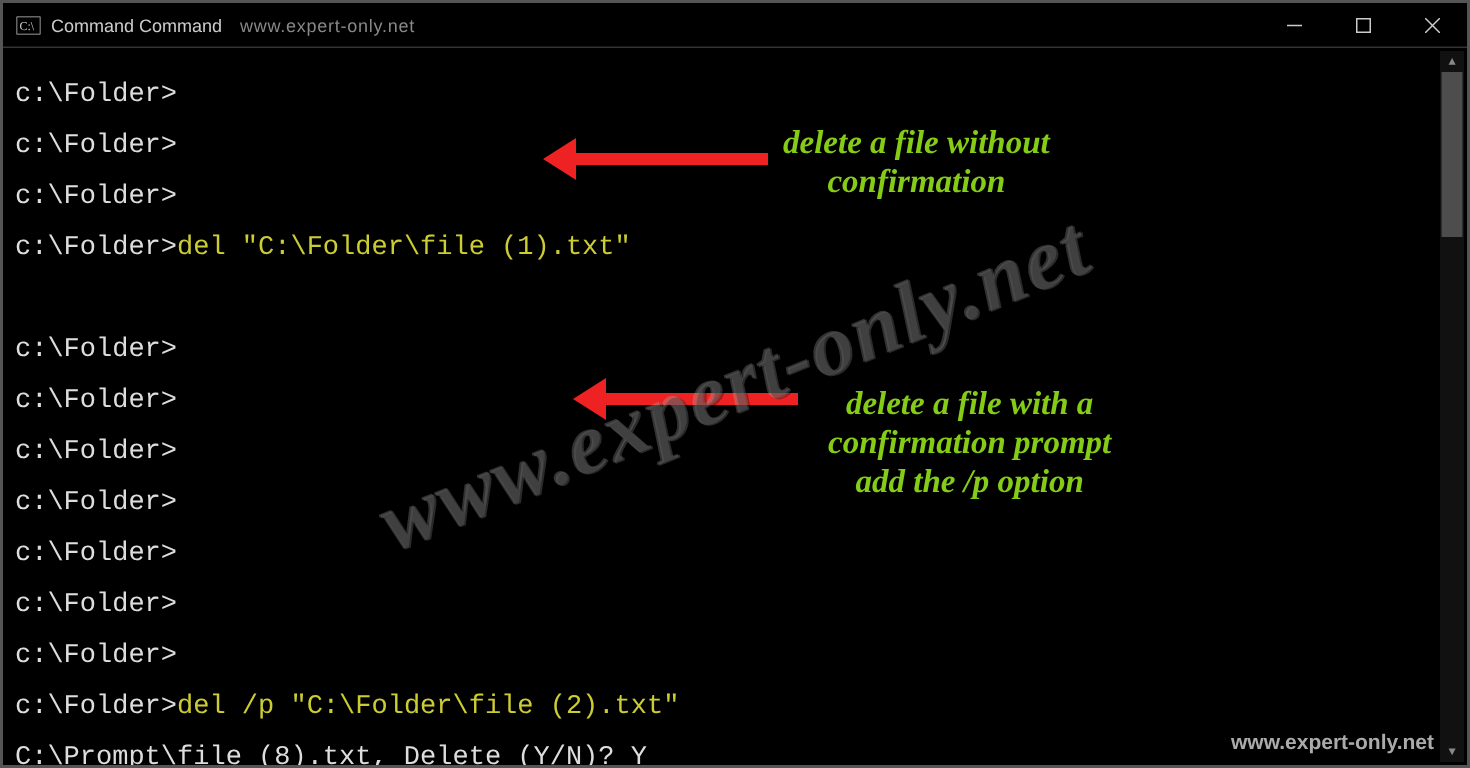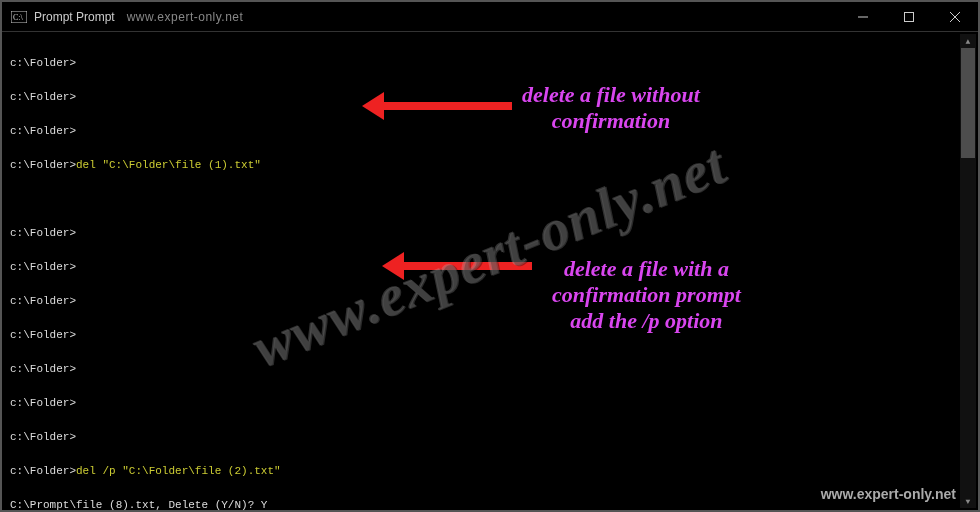--- a/index.html
+++ b/index.html
@@ -41,21 +41,21 @@
     display: flex;
     align-items: center;
     justify-content: center;
     color: #ccc;
     font-size: 12px;
   }
   .terminal {
     position: relative;
     padding: 6px 8px;
     color: #ddd;
-    font-size: 11px;
+    font-size: 18px;
     line-height: 17px;
     white-space: pre;
     height: calc(100% - 30px);
   }
   .line { display: block; min-height: 17px; }
   .yellow { color: #cccc33; }
   .scrollbar {
     position: absolute;
     right: 2px;
     top: 32px;
@@ -77,21 +77,21 @@
     align-items: center;
     justify-content: center;
     color: #888;
     font-size: 8px;
   }
   .scroll-arrow.up { top: 0; }
   .scroll-arrow.down { bottom: 0; }
   
   .annot {
     position: absolute;
-    color: #d946ef;
+    color: #84cc16;
     font-family: Georgia, "Times New Roman", serif;
     font-style: italic;
     font-weight: bold;
     font-size: 22px;
     line-height: 26px;
     white-space: pre-line;
     text-align: center;
   }
   .arrow {
     position: absolute;
@@ -138,21 +138,21 @@
 </head>
 <body>
 
 <div class="titlebar">
   <span class="icon">
     <svg width="16" height="12" viewBox="0 0 16 12">
       <rect x="0" y="0" width="16" height="12" fill="#000" stroke="#ccc" stroke-width="1"></rect>
       <text x="2" y="9" font-size="8" fill="#ccc" font-family="Consolas">C:\</text>
     </svg>
   </span>
-  <span class="title">Prompt Prompt</span>
+  <span class="title">Command Command</span>
   <span class="subtitle">www.expert-only.net</span>
   <span class="spacer"></span>
   <div class="win-controls">
     <div class="win-btn">
       <svg width="10" height="10">
           <line x1="0" y1="5" x2="10" y2="5" stroke="#ccc" stroke-width="1"></line>
         </svg>
     </div>
     <div class="win-btn">
       <svg width="10" height="10">

